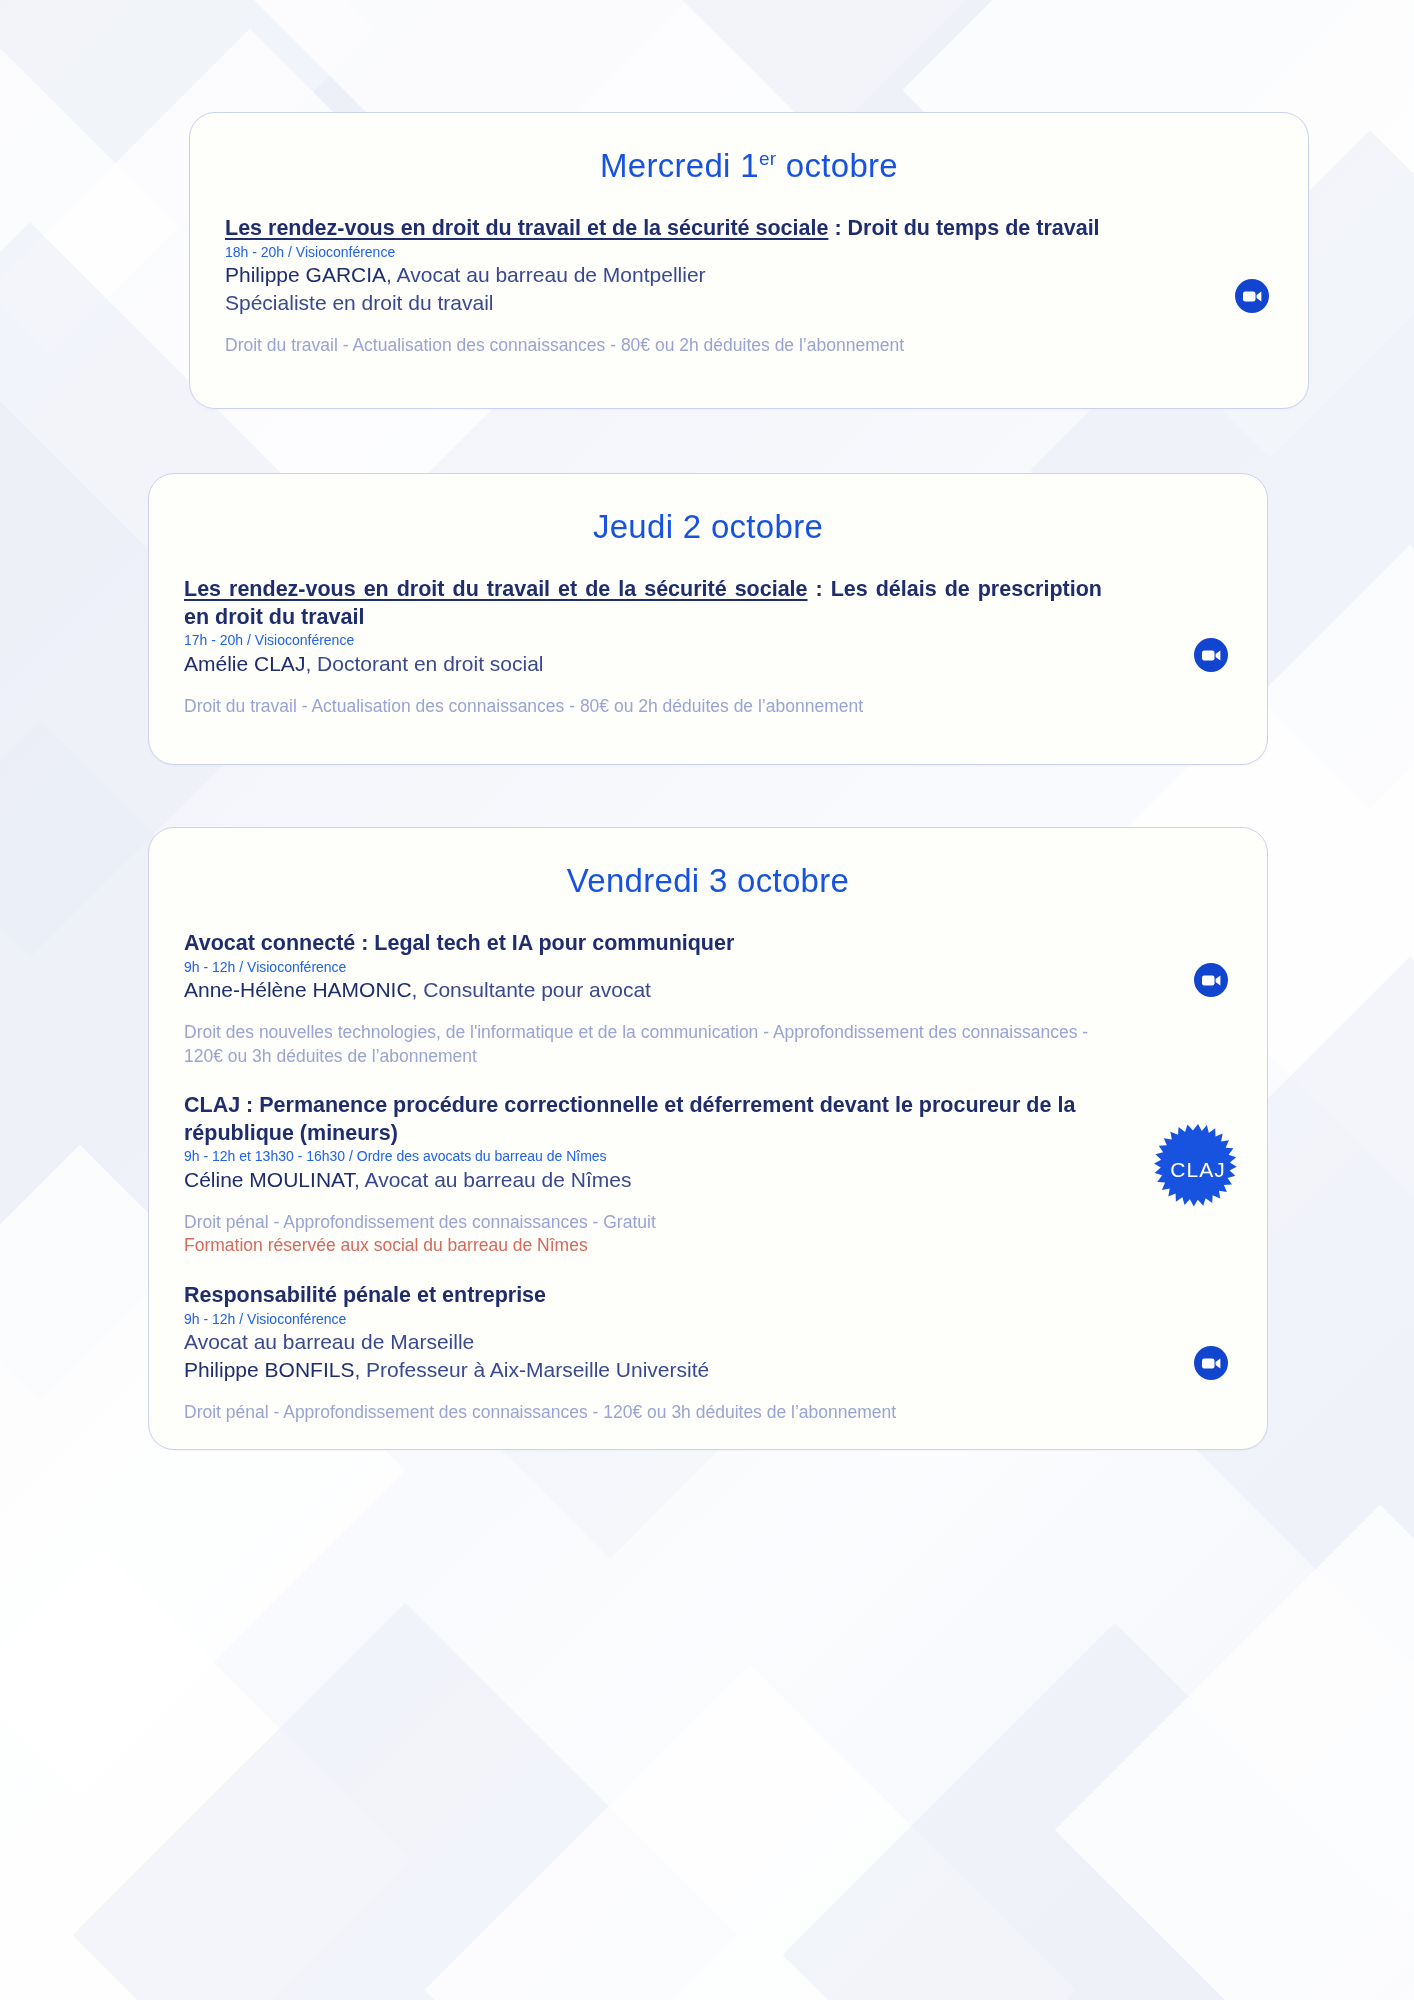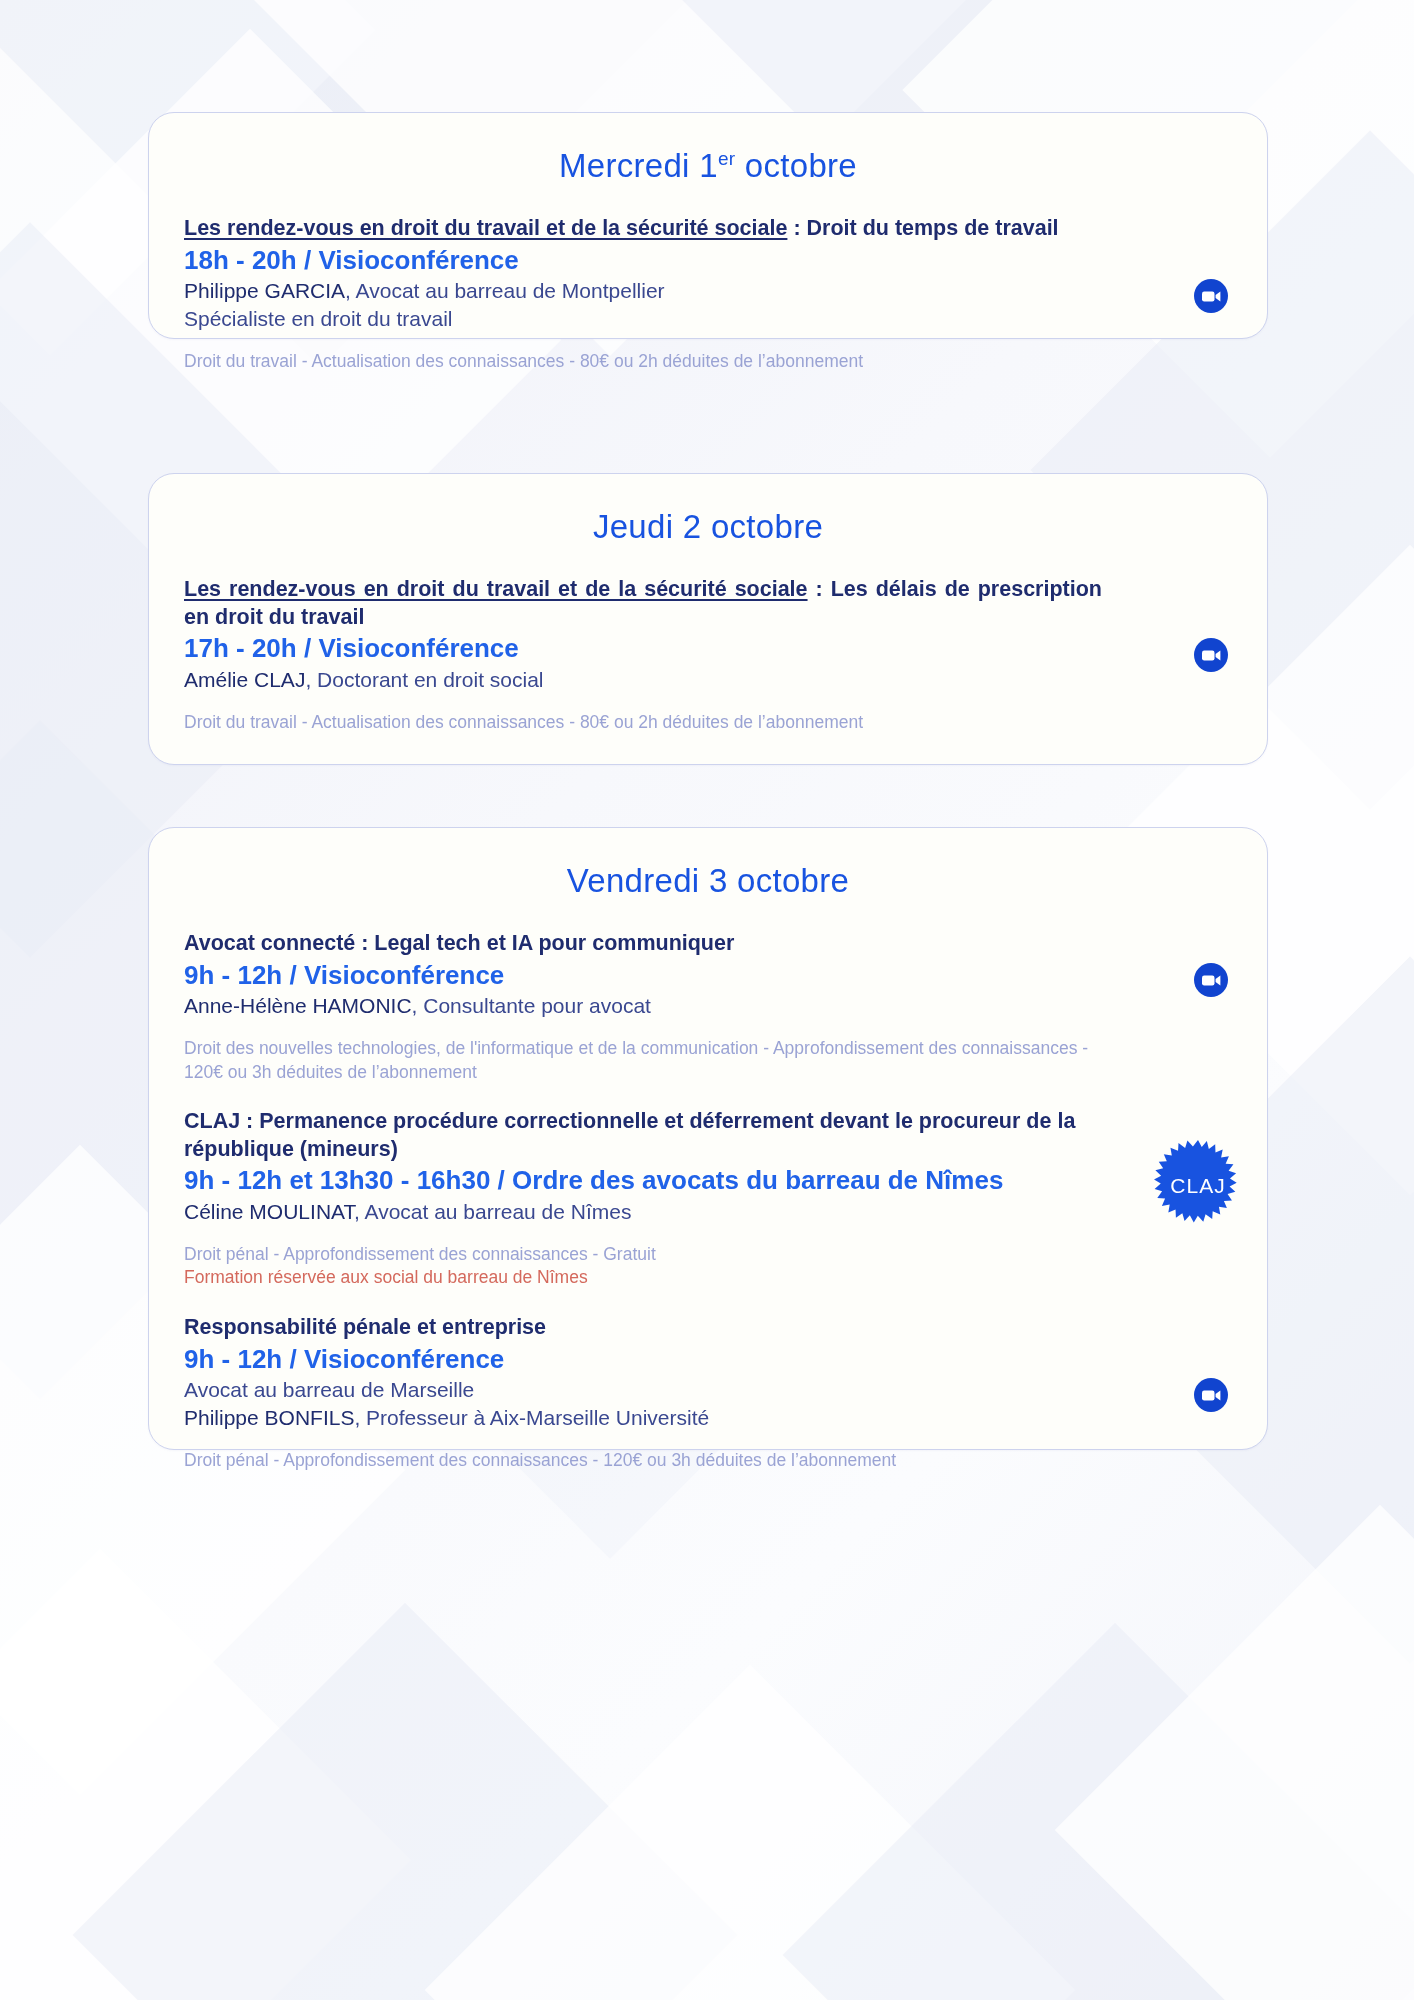--- a/index.html
+++ b/index.html
@@ -89,23 +89,23 @@
     text-justify: inter-word;
   }
   .evt-title .u {
     text-decoration: underline;
     text-underline-offset: 3px;
   }
   .evt-title.nojustify { text-align: left; }
 
   .evt-when {
     color: #2062e8;
-    font-size: 26px;
+    font-size: 14px;
     line-height: 1.33;
-    font-weight: 700;
+    font-weight: 400;
   }
 
   .evt-who {
     color: #3a4890;
     font-size: 21px;
     line-height: 1.33;
     font-weight: 400;
   }
   .evt-who b {
     color: #1f2c6e;
@@ -184,21 +184,21 @@
   <div class="diamond" style="left:-120px;  top:1640px; width:440px; height:440px;"></div>
   <div class="diamond dark" style="left:170px;   top:1700px; width:470px; height:470px;"></div>
   <div class="diamond" style="left:520px;   top:1760px; width:460px; height:460px;"></div>
   <div class="diamond dark" style="left:880px;   top:1720px; width:470px; height:470px;"></div>
   <div class="diamond" style="left:1150px;  top:1600px; width:460px; height:460px;"></div>
   <div class="diamond dark" style="left:420px;   top:1100px; width:380px; height:380px; opacity:.25;"></div>
 </div>
 
 <div class="page">
 
-  <section class="day-card" style="top:112px; height:227px;">
+  <section class="day-card" style="top:112px; height:297px;margin-left:41px;">
     <h2 class="day-title"><span>Mercredi 1</span><sup>er</sup><span> octobre</span></h2>
 
     <div class="events">
       <article class="event">
         <div class="evt-title"><span class="u">Les rendez-vous en droit du travail et de la sécurité sociale</span><span> : Droit du temps de travail</span></div>
         <div class="evt-when">18h - 20h / Visioconférence</div>
         <div class="evt-who"><b>Philippe GARCIA</b><span>, Avocat au barreau de Montpellier</span></div>
         <div class="evt-who">Spécialiste en droit du travail</div>
         <div class="evt-meta">Droit du travail - Actualisation des connaissances - 80€ ou 2h déduites de l’abonnement</div>
 

